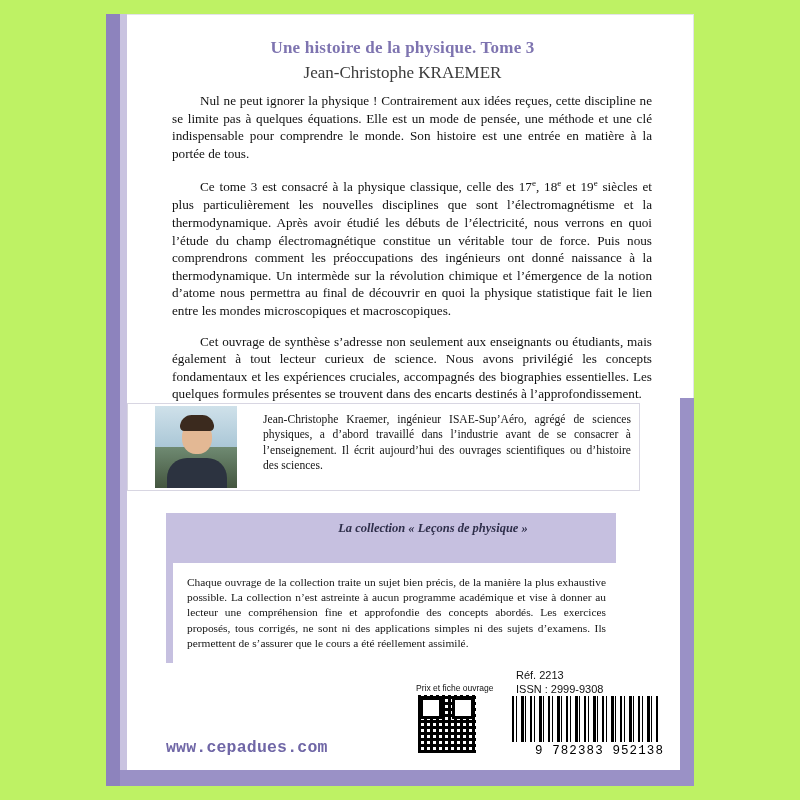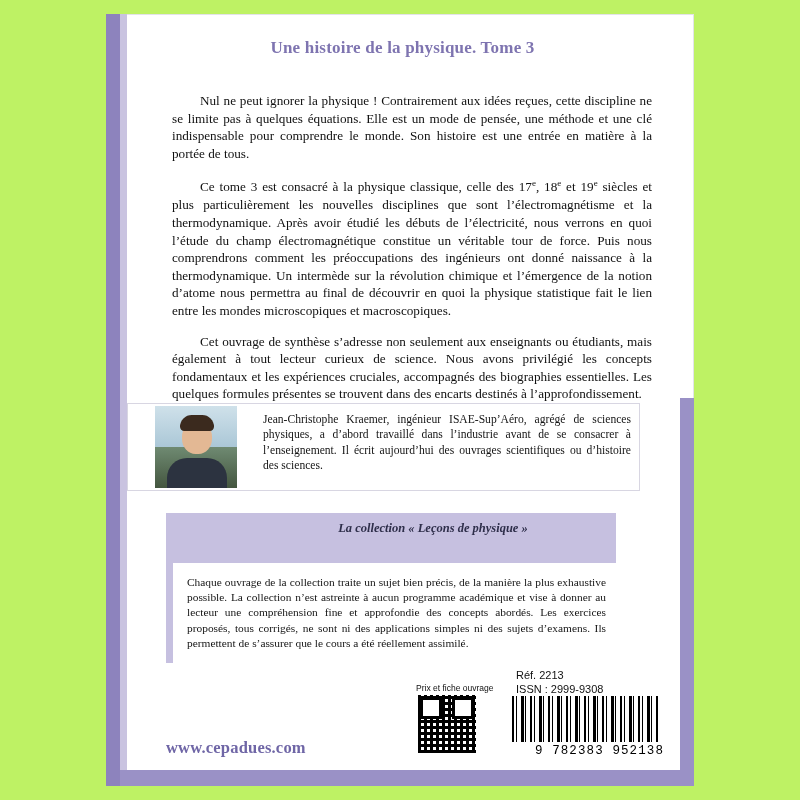--- a/index.html
+++ b/index.html
@@ -234,21 +234,21 @@
     line-height: 15.2px;
     text-align: justify;
     color: #141414;
   }
 
   
   .site-url {
     position: absolute;
     left: 166px;
     top: 738px;
-    font-family: Liberation Serif, serif;
+    font-family: Liberation Mono, monospace;
     font-weight: bold;
     font-size: 16.5px;
     color: #6f66a6;
     letter-spacing: .2px;
   }
   .ref-block {
     position: absolute;
     left: 516px;
     top: 668px;
     font-family: "Liberation Sans", sans-serif;
@@ -312,20 +312,21 @@
 
 <div id="page">
 
   <div class="cover"></div>
   <div class="spine"></div>
   <div class="spine-inner"></div>
   <div class="right-strip"></div>
   <div class="bottom-band"></div>
 
   <div class="title">Une histoire de la physique. Tome 3</div>
+  <div class="author">Jean-Christophe KRAEMER</div>
 
   <div class="body-text">
     <p>Nul ne peut ignorer la physique ! Contrairement aux idées reçues, cette discipline ne se limite pas à quelques équations. Elle est un mode de pensée, une méthode et une clé indispensable pour comprendre le monde. Son histoire est une entrée en matière à la portée de tous.</p>
     <p>Ce tome 3 est consacré à la physique classique, celle des 17<sup>e</sup>, 18<sup>e</sup> et 19<sup>e</sup> siècles et plus particulièrement les nouvelles disciplines que sont l’électromagnétisme et la thermodynamique. Après avoir étudié les débuts de l’électricité, nous verrons en quoi l’étude du champ électromagnétique constitue un véritable tour de force. Puis nous comprendrons comment les préoccupations des ingénieurs ont donné naissance à la thermodynamique. Un intermède sur la révolution chimique et l’émergence de la notion d’atome nous permettra au final de découvrir en quoi la physique statistique fait le lien entre les mondes microscopiques et macroscopiques.</p>
     <p>Cet ouvrage de synthèse s’adresse non seulement aux enseignants ou étudiants, mais également à tout lecteur curieux de science. Nous avons privilégié les concepts fondamentaux et les expériences cruciales, accompagnés des biographies essentielles. Les quelques formules présentes se trouvent dans des encarts destinés à l’approfondissement.</p>
   </div>
 
   <div class="bio-box"></div>
   <div class="bio-photo">
     <div class="sky"></div>

